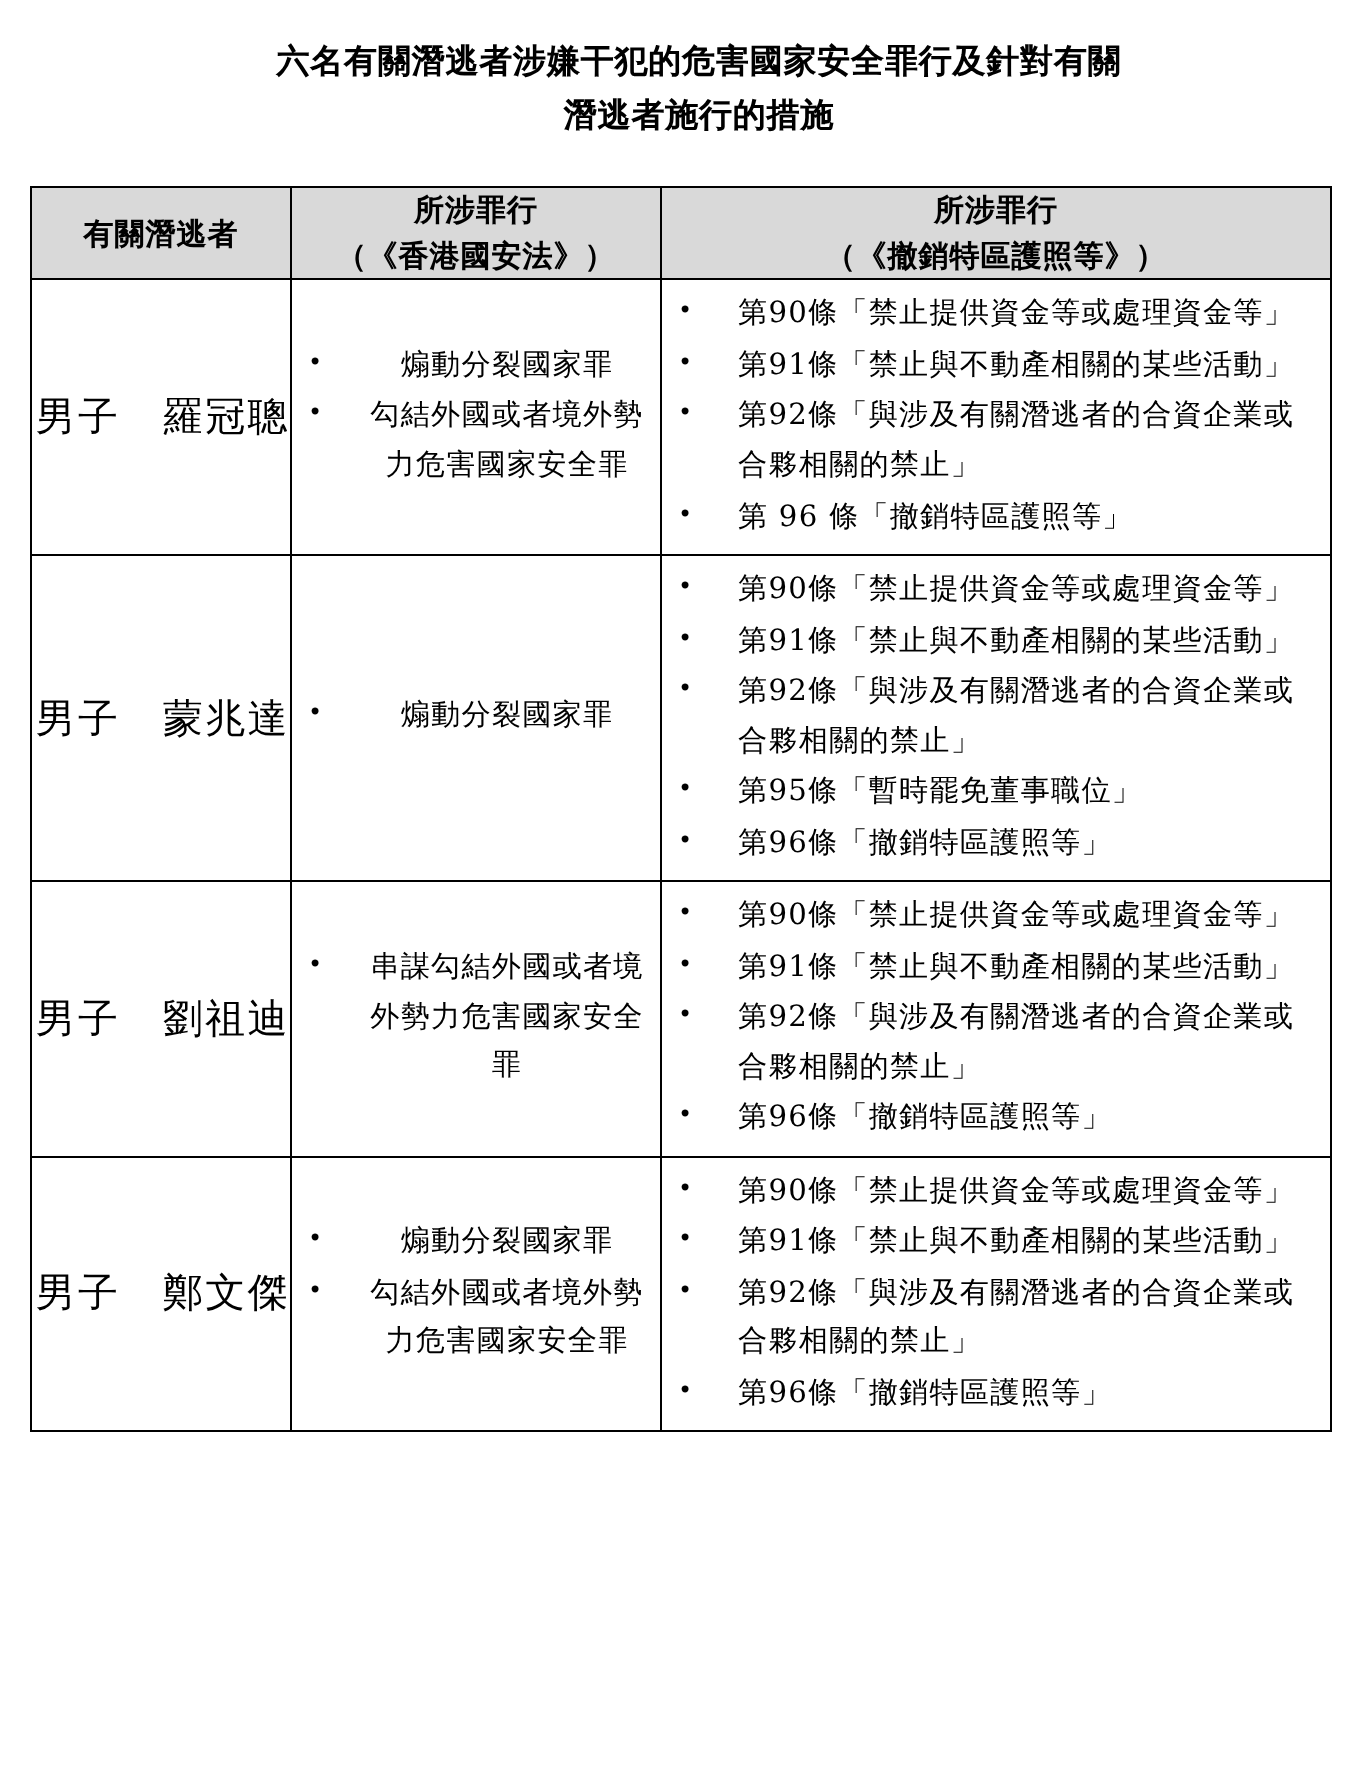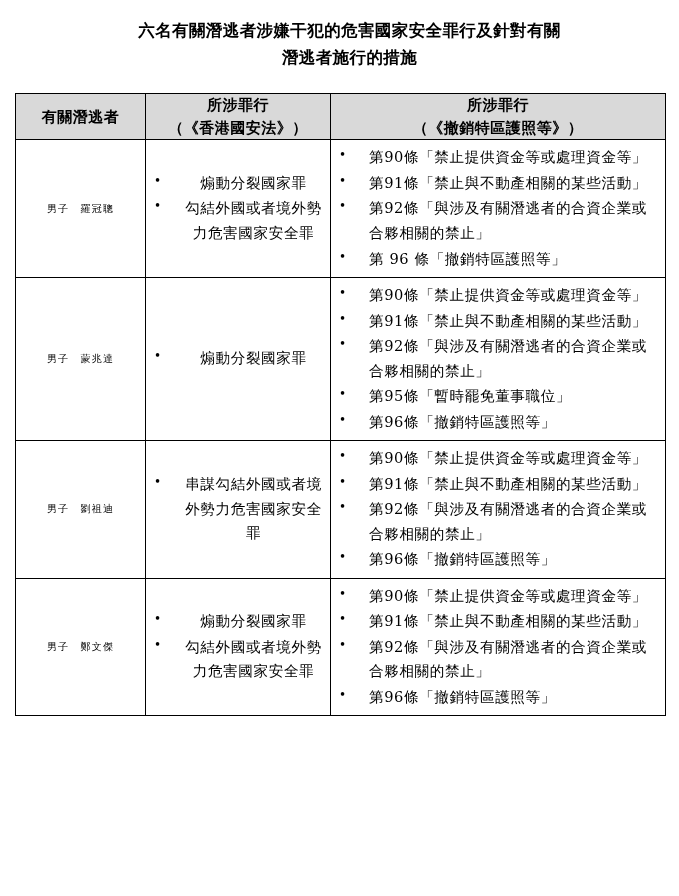--- a/index.html
+++ b/index.html
@@ -72,22 +72,22 @@
     padding: 8px 4px 9px 4px;
     letter-spacing: 0.5px;
   }
   thead th .hl {
     display: block;
     white-space: nowrap;
   }
 
   
   td.person {
-    text-align: center;
-    font-size: 10px;
+    text-align: right;
+    font-size: 20px;
     letter-spacing: 1.2px;
     padding: 6px 4px;
   }
 
   
   ul.blist {
     list-style: none;
     margin: 0;
     padding: 6px 6px 6px 0;
   }

